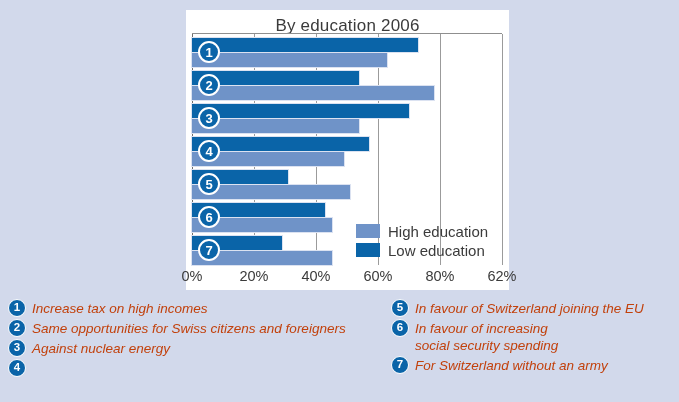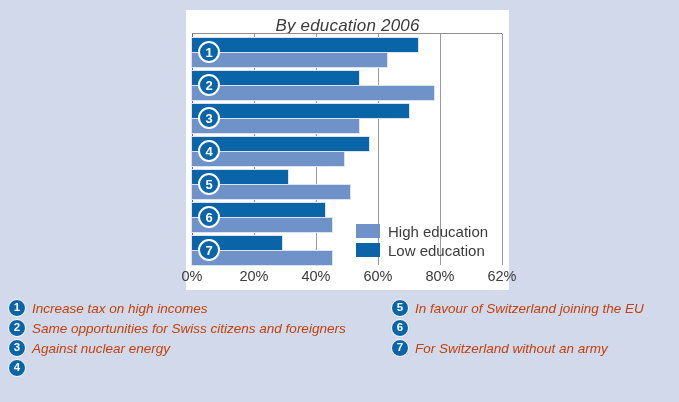--- a/index.html
+++ b/index.html
@@ -10,21 +10,21 @@
     font-family:"Liberation Sans", sans-serif;
     color:#3b3b3b;
     overflow:hidden;
   }
   .panel {
     position:absolute; left:186px; top:10px; width:323px; height:280px;
     background:#ffffff;
   }
   .chart-title {
     position:absolute; left:0; top:6px; width:100%;
-    text-align:center; font-style:italic; font-size:17px; color:#3b3b3b;
+    text-align:center; font-size:17px; color:#3b3b3b;
     letter-spacing:0.2px;
   }
   .plot {
     position:absolute; left:6px; top:23px; width:310px; height:232px;
     border-top:1px solid #8f8f8f;
   }
   .gridline {
     position:absolute; top:0; bottom:0; width:1px; background:#9b9b9b;
   }
   .gridline.zero { background:#6e6e6e; }
@@ -151,18 +151,19 @@
       <div class="foot-badge" style="background: rgb(10, 100, 168);">4</div>
     </div>
   </div>
 <div class="foot-col right">
     <div class="foot-item">
       <div class="foot-badge" style="background: rgb(10, 100, 168);">5</div>
       <div class="foot-text">In favour of Switzerland joining the EU</div>
     </div>
     <div class="foot-item">
       <div class="foot-badge" style="background: rgb(10, 100, 168);">6</div>
+      <div class="foot-text">In favour of increasing<br>social security spending</div>
     </div>
     <div class="foot-item">
       <div class="foot-badge" style="background: rgb(10, 100, 168);">7</div>
       <div class="foot-text">For Switzerland without an army</div>
     </div>
   </div>
 
 </body></html>

